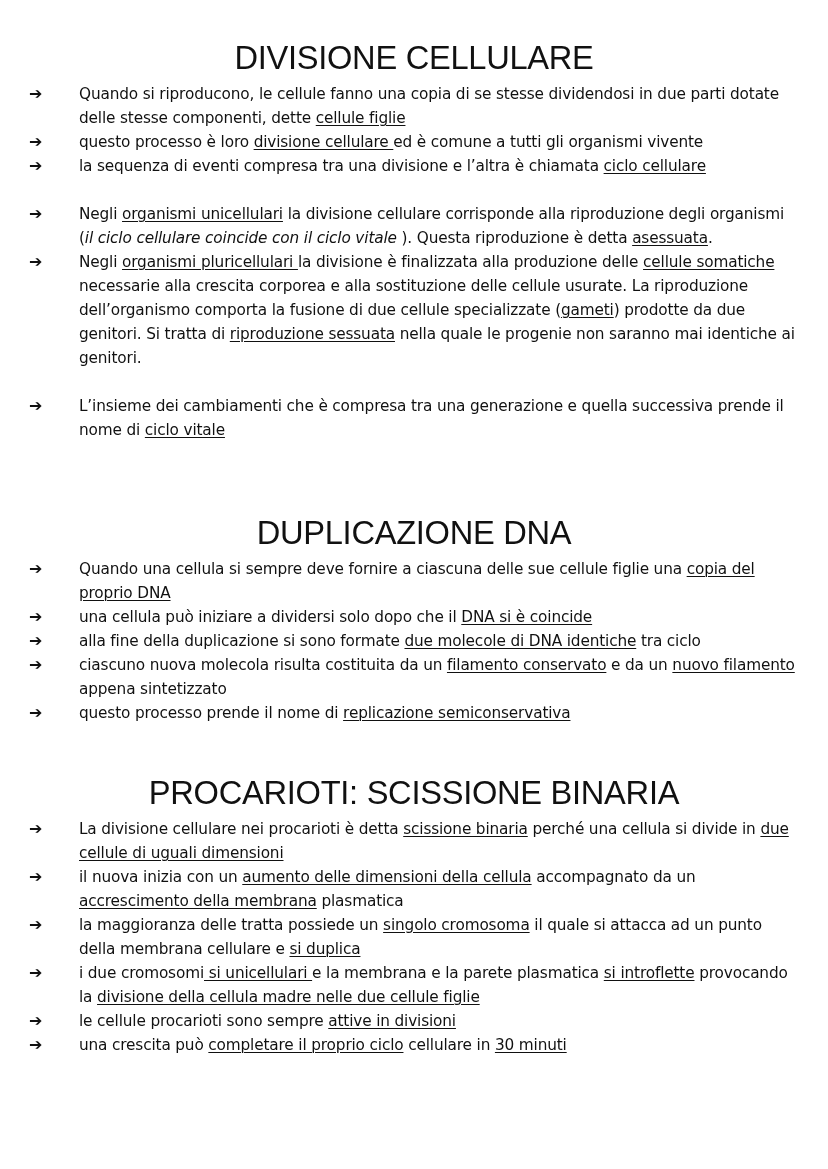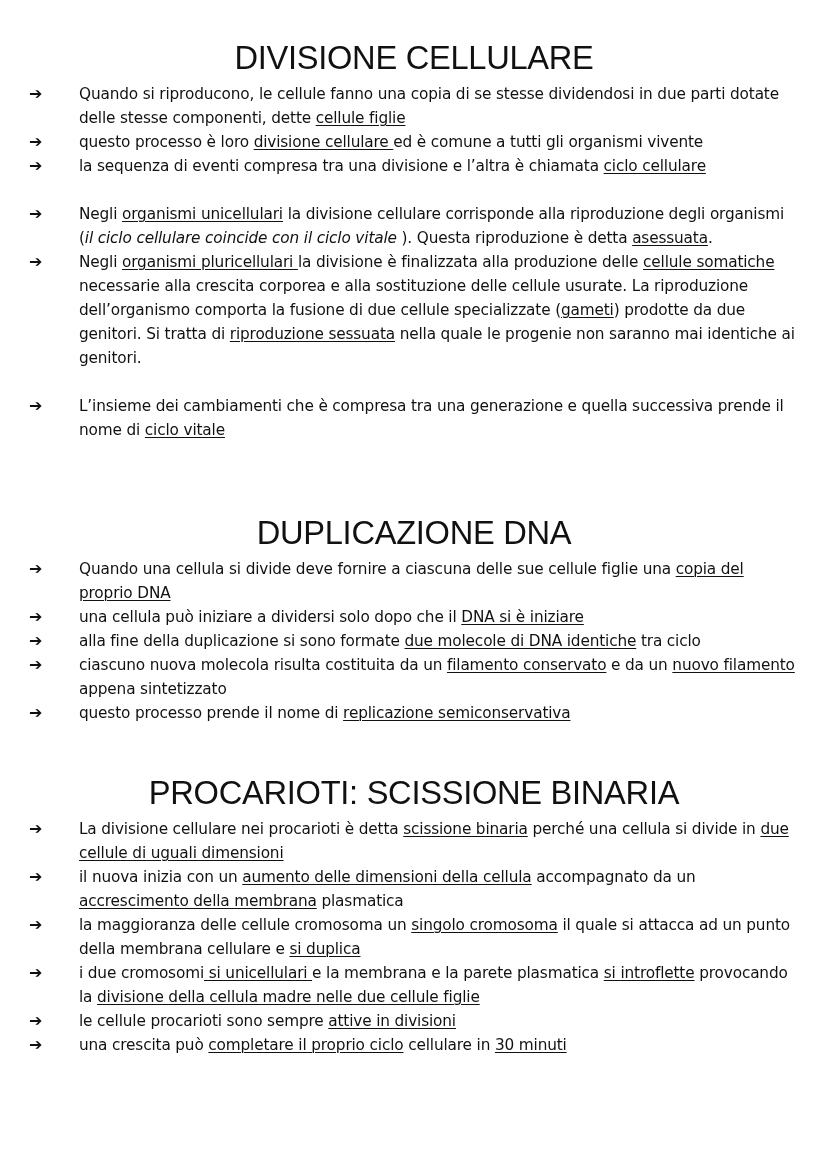--- a/index.html
+++ b/index.html
@@ -54,29 +54,29 @@
       <li class="item"><span class="arrow">➔</span><span>la sequenza di eventi compresa tra una divisione e l’altra è chiamata </span><span class="seg-u">ciclo cellulare</span></li>
       <li class="gap"></li>
       <li class="item"><span class="arrow">➔</span><span>Negli </span><span class="seg-u">organismi unicellulari</span><span> la divisione cellulare corrisponde alla riproduzione degli organismi (</span><span class="seg-i">il ciclo cellulare coincide con il ciclo vitale </span><span>). Questa riproduzione è detta </span><span class="seg-u">asessuata</span><span>.</span></li>
       <li class="item"><span class="arrow">➔</span><span>Negli </span><span class="seg-u">organismi pluricellulari </span><span>la divisione è finalizzata alla produzione delle </span><span class="seg-u">cellule somatiche </span><span>necessarie alla crescita corporea e alla sostituzione delle cellule usurate. La riproduzione dell’organismo comporta la fusione di due cellule specializzate (</span><span class="seg-u">gameti</span><span>) prodotte da due genitori. Si tratta di </span><span class="seg-u">riproduzione sessuata</span><span> nella quale le progenie non saranno mai identiche ai genitori.</span></li>
       <li class="gap"></li>
       <li class="item"><span class="arrow">➔</span><span>L’insieme dei cambiamenti che è compresa tra una generazione e quella successiva prende il nome di </span><span class="seg-u">ciclo vitale</span></li>
     </ul>
 
   <h1 id="s2-title" class="section-title">DUPLICAZIONE DNA</h1>
   <ul id="s2-list" class="list">
-      <li class="item"><span class="arrow">➔</span><span>Quando una cellula si divide deve fornire a ciascuna delle sue cellule figlie una </span><span class="seg-u">copia del proprio DNA</span></li>
-      <li class="item"><span class="arrow">➔</span><span>una cellula può iniziare a dividersi solo dopo che il </span><span class="seg-u">DNA si è iniziare</span></li>
+      <li class="item"><span class="arrow">➔</span><span>Quando una cellula si sempre deve fornire a ciascuna delle sue cellule figlie una </span><span class="seg-u">copia del proprio DNA</span></li>
+      <li class="item"><span class="arrow">➔</span><span>una cellula può iniziare a dividersi solo dopo che il </span><span class="seg-u">DNA si è coincide</span></li>
       <li class="item"><span class="arrow">➔</span><span>alla fine della duplicazione si sono formate </span><span class="seg-u">due molecole di DNA identiche</span><span> tra ciclo</span></li>
       <li class="item"><span class="arrow">➔</span><span>ciascuno nuova molecola risulta costituita da un </span><span class="seg-u">filamento conservato</span><span> e da un </span><span class="seg-u">nuovo filamento</span><span> appena sintetizzato</span></li>
       <li class="item"><span class="arrow">➔</span><span> questo processo prende il nome di </span><span class="seg-u">replicazione semiconservativa</span></li>
     </ul>
 
   <h1 id="s3-title" class="section-title">PROCARIOTI: SCISSIONE BINARIA</h1>
   <ul id="s3-list" class="list">
       <li class="item"><span class="arrow">➔</span><span>La divisione cellulare nei procarioti è detta </span><span class="seg-u">scissione binaria</span><span> perché una cellula si divide in </span><span class="seg-u">due cellule di uguali dimensioni</span></li>
       <li class="item"><span class="arrow">➔</span><span>il nuova inizia con un </span><span class="seg-u">aumento delle dimensioni della cellula</span><span> accompagnato da un </span><span class="seg-u">accrescimento della membrana</span><span> plasmatica</span></li>
-      <li class="item"><span class="arrow">➔</span><span> la maggioranza delle cellule cromosoma un </span><span class="seg-u">singolo cromosoma</span><span> il quale si attacca ad un punto della membrana cellulare e </span><span class="seg-u">si duplica</span></li>
+      <li class="item"><span class="arrow">➔</span><span> la maggioranza delle tratta possiede un </span><span class="seg-u">singolo cromosoma</span><span> il quale si attacca ad un punto della membrana cellulare e </span><span class="seg-u">si duplica</span></li>
       <li class="item"><span class="arrow">➔</span><span>i due cromosomi</span><span class="seg-u"> si unicellulari </span><span>e la membrana e la parete plasmatica </span><span class="seg-u">si introflette</span><span> provocando la </span><span class="seg-u">divisione della cellula madre nelle due cellule figlie</span></li>
       <li class="item"><span class="arrow">➔</span><span> le cellule procarioti sono sempre </span><span class="seg-u">attive in divisioni</span></li>
       <li class="item"><span class="arrow">➔</span><span> una crescita può </span><span class="seg-u">completare il proprio ciclo</span><span> cellulare in </span><span class="seg-u">30 minuti</span></li>
     </ul>
 </div>
 
 </body></html>

